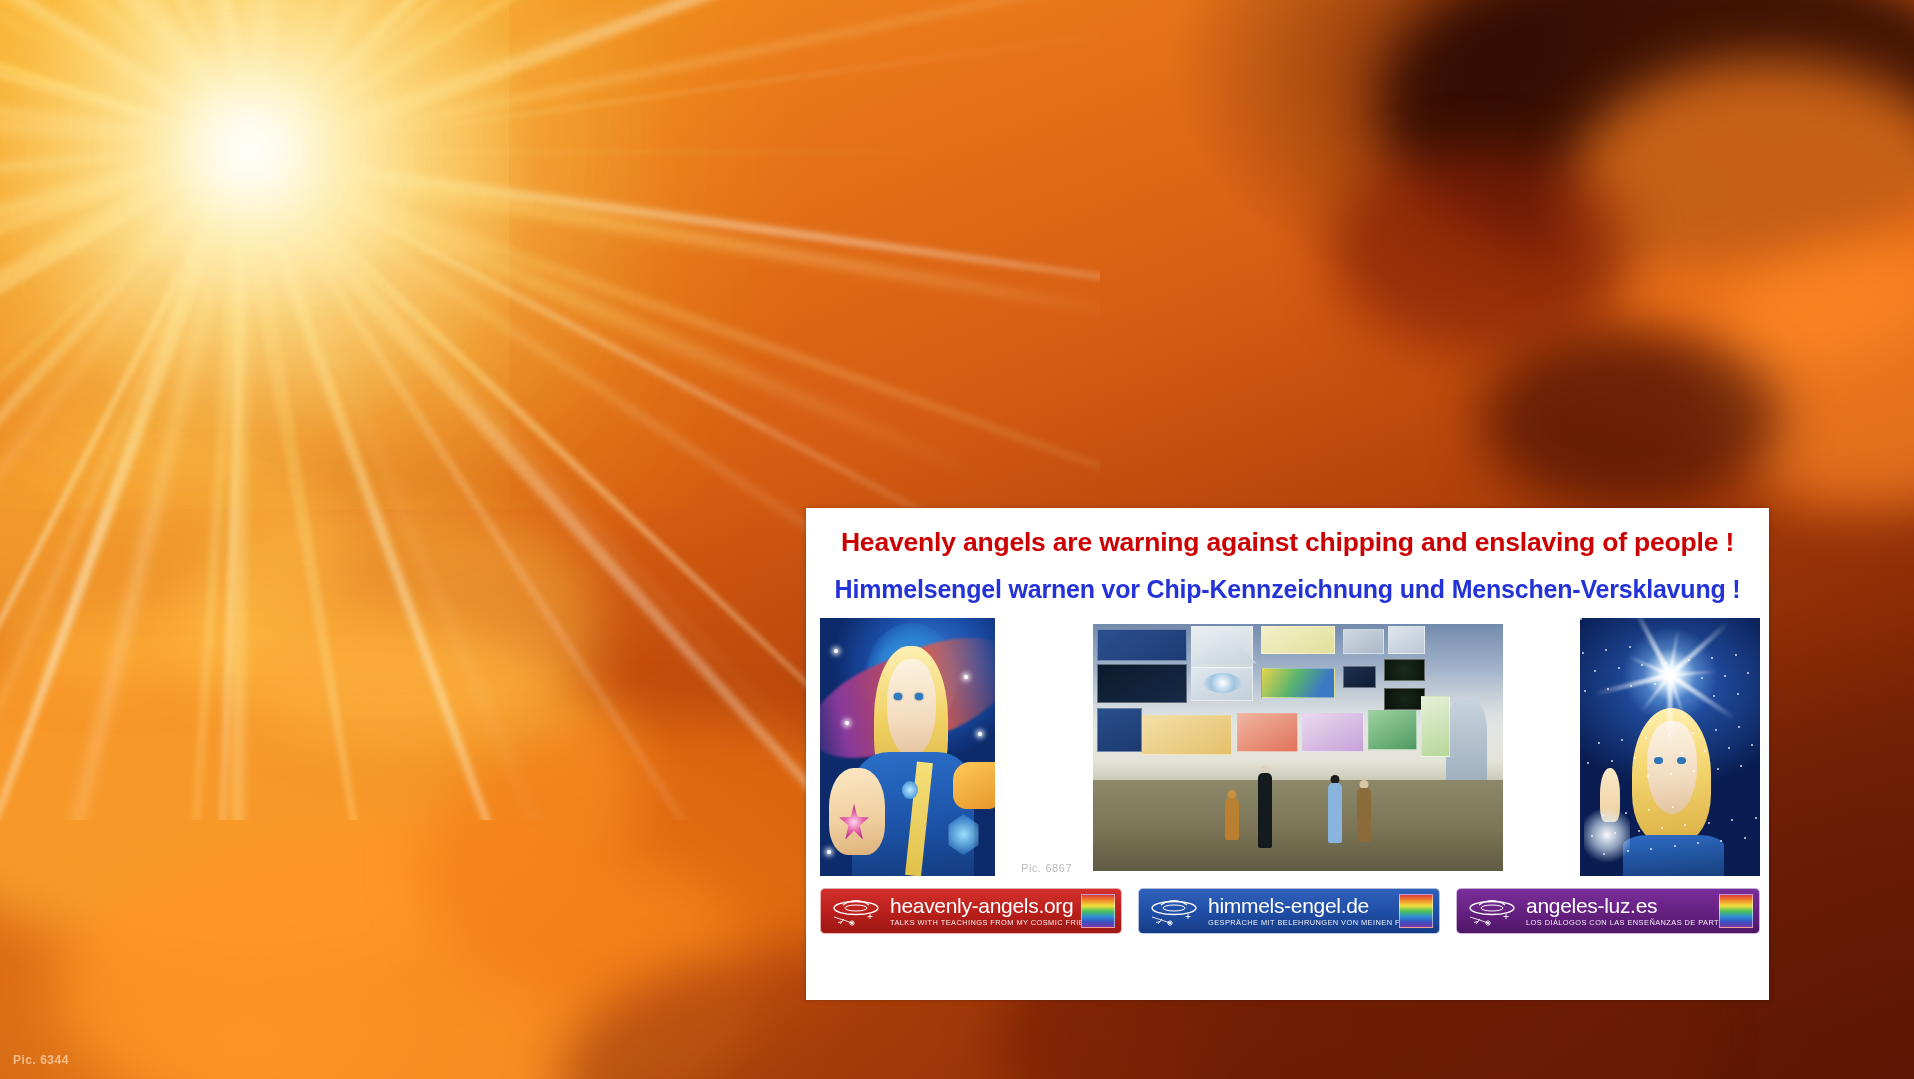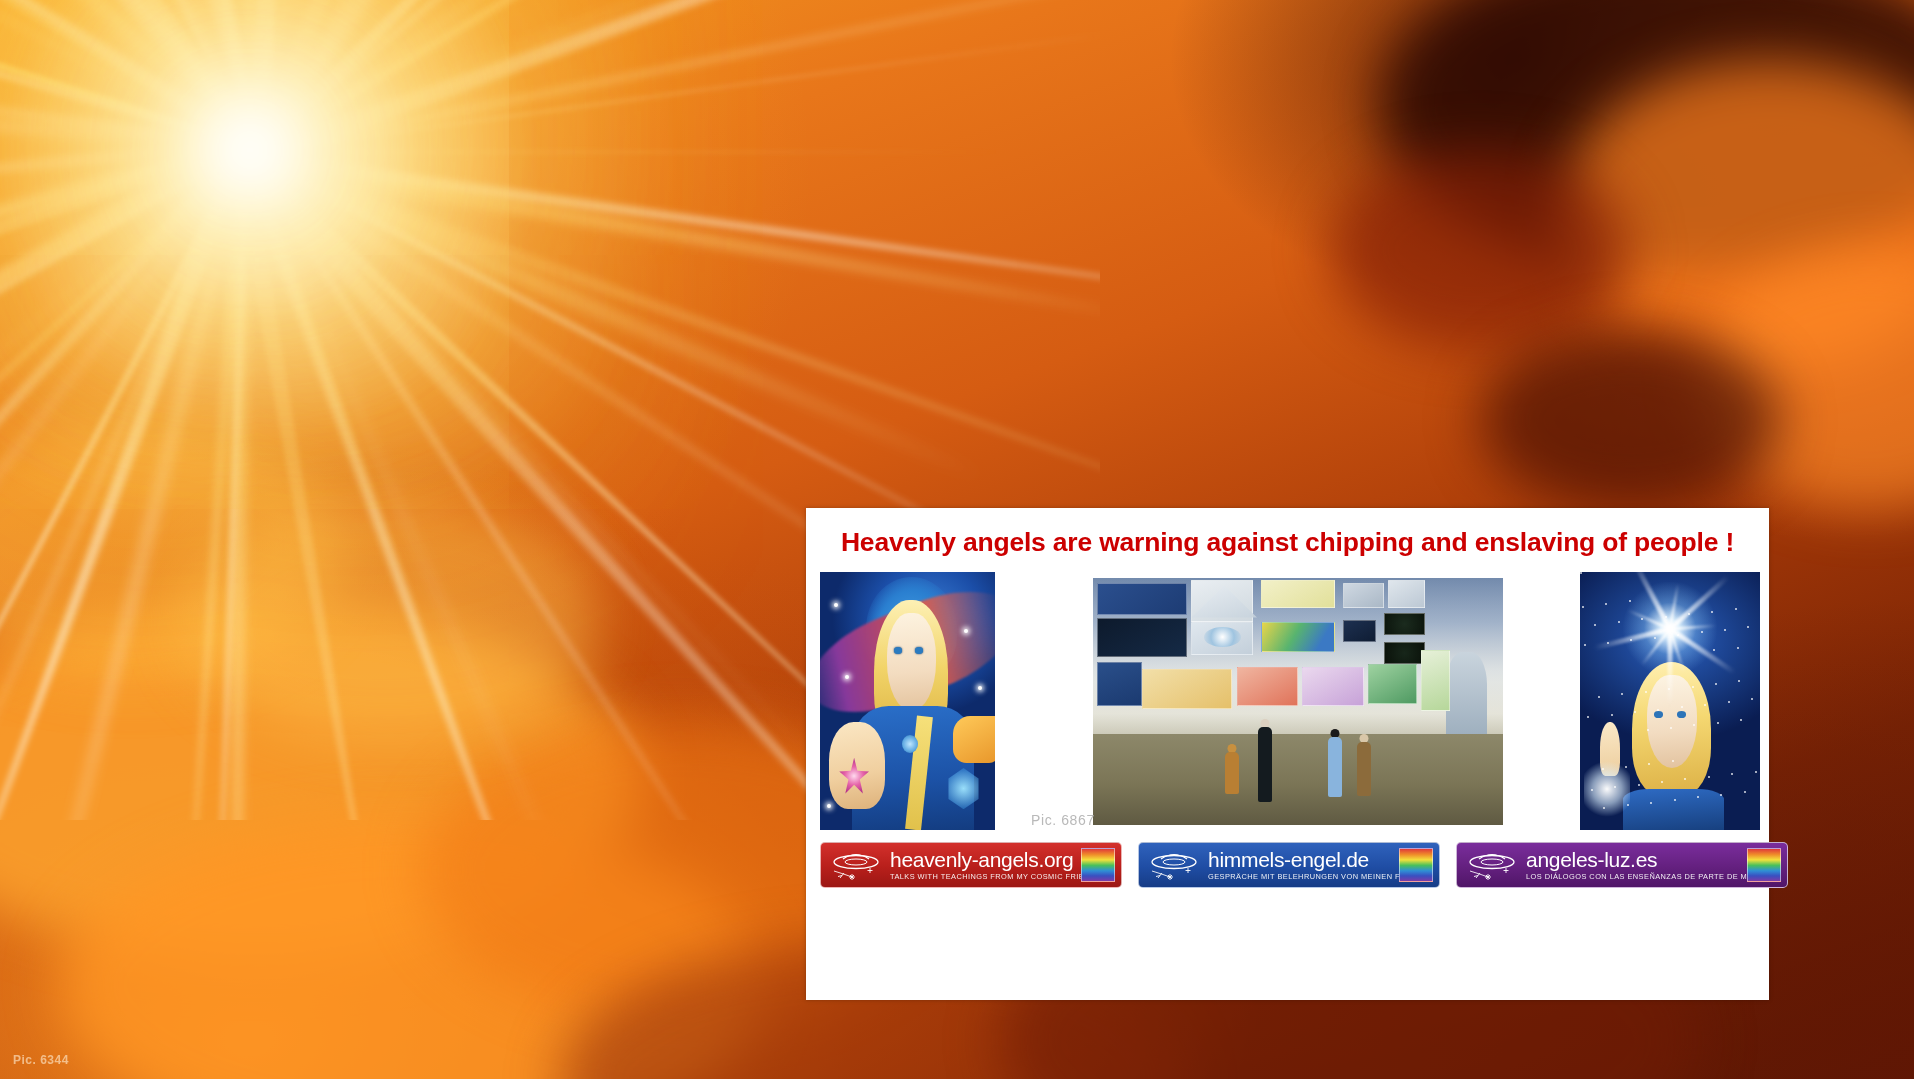--- a/index.html
+++ b/index.html
@@ -80,21 +80,21 @@
   .h-es { color:#6b2483; font-size:22px;   margin-top:18px; letter-spacing:-.2px; }
 
   
   .img-row { position:relative; height:258px; margin-top:14px; }
 
   .thumb { position:absolute; top:0; overflow:hidden; }
   .thumb.left   { left:2px;   width:175px; height:258px; }
   .thumb.center { left:275px; width:410px; height:247px; top:6px; }
   .thumb.right  { left:762px; width:180px; height:258px; }
 
-  .pic-center-label { position:absolute; left:213px; bottom:2px; font-size:14px; color:#b9b9b9; letter-spacing:.6px; }
+  .pic-center-label { position:absolute; left:203px; bottom:2px; font-size:11px; color:#b9b9b9; letter-spacing:.6px; }
 
   
   .art-angel1 { position:absolute; inset:0; background:
       radial-gradient(ellipse 120px 120px at 62% 18%, #3b7fd6 0%, #1b4ea8 45%, #0d2a6b 80%),
       linear-gradient(160deg, #1c50a8 0%, #13347e 40%, #0b2158 100%);
   }
   .a1-ring { position:absolute; left:-10%; top:14%; width:125%; height:34%;
     background:linear-gradient(100deg, rgba(150,60,160,0) 0%, #8e3a9e 18%, #c0455e 42%, #e05a4a 58%, rgba(180,70,90,0) 92%);
     transform:rotate(-22deg); filter:blur(1.2px); opacity:.95; border-radius:50%/60%; }
   .a1-halo { position:absolute; left:26%; top:2%; width:52%; height:40%;
@@ -172,21 +172,21 @@
 
   
   .banner-row { position:relative; margin-top:12px; height:48px; }
   .banner {
     position:absolute; top:0; height:46px; border-radius:5px;
     display:flex; align-items:center; overflow:hidden;
     border:1px solid rgba(255,255,255,.65);
   }
   .banner.b1 { left:2px;   width:302px; background:linear-gradient(180deg,#d3302c 0%, #b81f1b 55%, #9c1714 100%); }
   .banner.b2 { left:320px; width:302px; background:linear-gradient(180deg,#2f62bc 0%, #1f4da4 55%, #163c86 100%); }
-  .banner.b3 { left:638px; width:332px; background:linear-gradient(180deg,#7a2d9c 0%, #64207f 55%, #501668 100%); }
+  .banner.b3 { left:638px; width:304px; background:linear-gradient(180deg,#7a2d9c 0%, #64207f 55%, #501668 100%); }
 
   .ufo { position:relative; width:62px; height:40px; flex:0 0 62px; margin-left:5px; }
   .ufo svg { position:absolute; left:0; top:0; }
   .btext { flex:1 1 auto; display:flex; flex-direction:column; justify-content:center;
            padding-left:2px; overflow:hidden; }
   .bdomain { color:#ffffff; font-size:21px; font-weight:normal; letter-spacing:-.3px;
              line-height:1.02; white-space:nowrap; }
   .btag { color:rgba(255,255,255,.92); font-size:7.4px; letter-spacing:.45px;
           white-space:nowrap; margin-top:2px; text-transform:uppercase; }
   .rainbow { flex:0 0 34px; width:34px; height:34px; margin-right:6px;
@@ -282,20 +282,21 @@
       </div>
     <div class="sun-glow"></div>
     <div class="sun-core"></div>
   </div>
 
   <div class="pic-label pic-bl">Pic. 6344</div>
 
   <div class="panel">
 
     <div class="headline h-en" style="color: rgb(204, 0, 0);">Heavenly angels are warning against chipping and enslaving of people !</div>
+    <div class="headline h-de" style="color: rgb(35, 51, 216);">Himmelsengel warnen vor Chip-Kennzeichnung und Menschen-Versklavung !</div>
 
     <div class="img-row">
 
       <div class="thumb left">
         <div class="art-angel1">
           <div class="a1-halo"></div>
           <div class="a1-ring"></div>
           <div class="a1-hair"></div>
           <div class="a1-face"></div>
           <div class="a1-eye l"></div>

